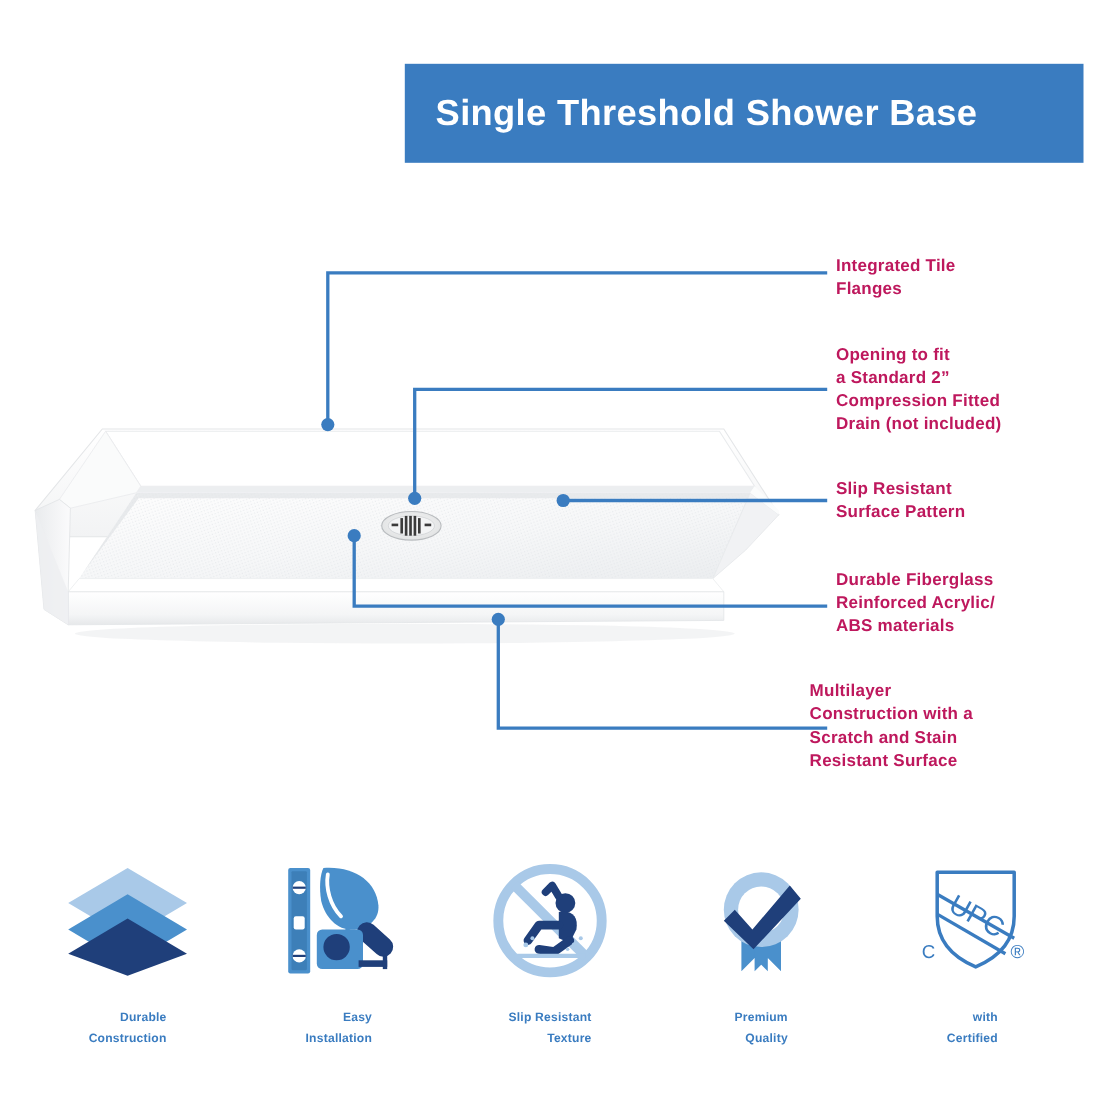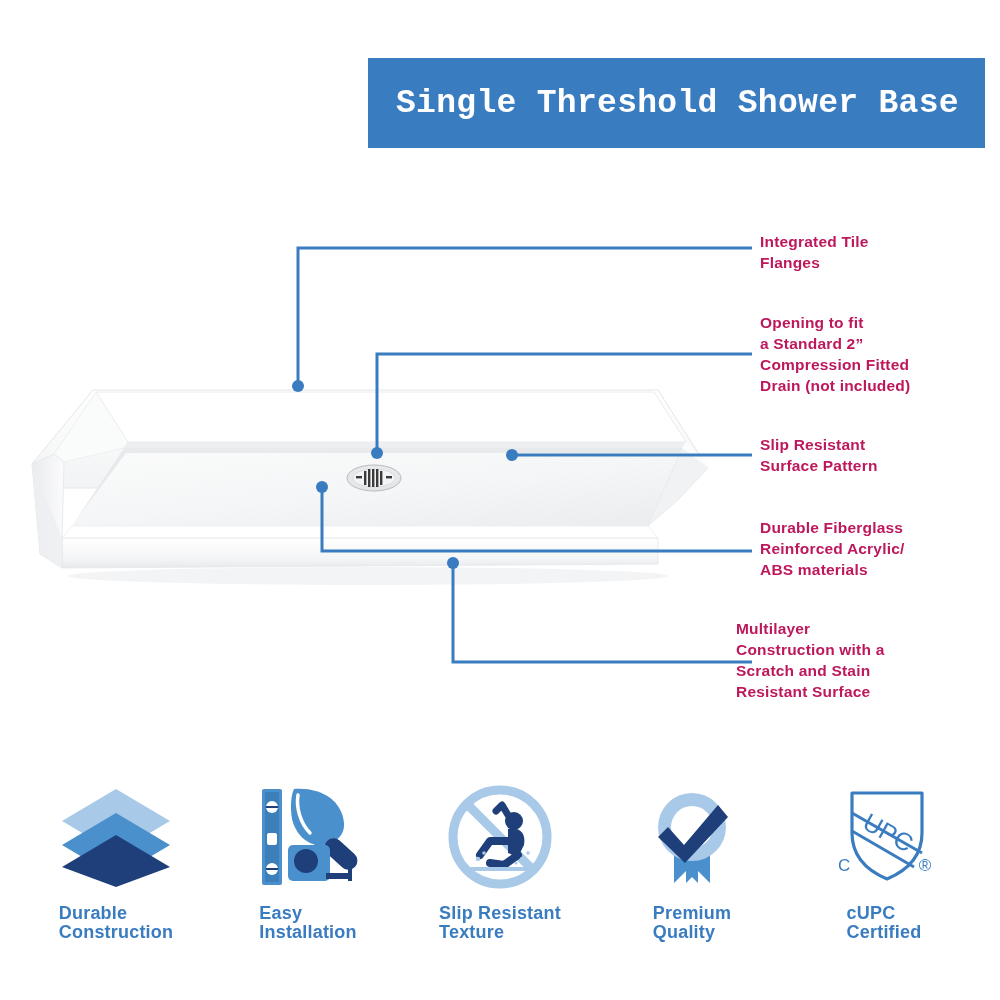--- a/index.html
+++ b/index.html
@@ -19,21 +19,20 @@
   
   .header-banner {
     position: absolute;
     left: 368px;
     top: 58px;
     width: 617px;
     height: 90px;
     background: #3a7cc0;
     display: flex;
     align-items: center;
-    font-family: Liberation Mono, monospace;
   }
   .header-title {
     color: #ffffff;
     font-size: 33px;
     font-weight: bold;
     letter-spacing: 0.3px;
     padding-left: 28px;
     white-space: nowrap;
   }
 
@@ -85,26 +84,26 @@
     flex-direction: column;
     align-items: center;
   }
   .feature-icon {
     height: 118px;
     display: flex;
     align-items: center;
     justify-content: center;
   }
   .feature-label {
-    margin-top: 8px;
+    margin-top: 20px;
     color: #3a7cc0;
-    font-size: 18px;
+    font-size: 11px;
     font-weight: bold;
     line-height: 19px;
-    text-align: left;
+    text-align: right;
     white-space: pre-line;
     letter-spacing: 0.2px;
   }
 </style>
 </head>
 <body>
 
 <div class="header-banner">
   <div class="header-title">Single Threshold Shower Base</div>
 </div>
@@ -313,17 +312,17 @@
     <div class="feature-icon">
       <svg width="116" height="108" viewBox="0 0 116 108">
         <path d="M26,10 L96,10 L96,50 C96,74 80,88 61,96 C42,88 26,74 26,50 Z" fill="none" stroke="#3a7cc0" stroke-width="3.2" stroke-linejoin="round"></path>
         <line x1="26" y1="30" x2="96" y2="70" stroke="#3a7cc0" stroke-width="3"></line>
         <line x1="26" y1="48" x2="88" y2="84" stroke="#3a7cc0" stroke-width="3"></line>
         <text x="61" y="58" fill="#3a7cc0" font-family="Liberation Sans, sans-serif" font-size="25" text-anchor="middle" transform="rotate(29 61 52)">UPC</text>
         <text x="12" y="88" fill="#3a7cc0" font-family="Liberation Sans, sans-serif" font-size="17">C</text>
         <text x="99" y="88" fill="#3a7cc0" font-family="Liberation Sans, sans-serif" font-size="17" text-anchor="middle">®</text>
       </svg>
     </div>
-    <div class="feature-label">cUPC
+    <div class="feature-label">with
 Certified</div>
   </div>
 
 </div>
 
 </body></html>

